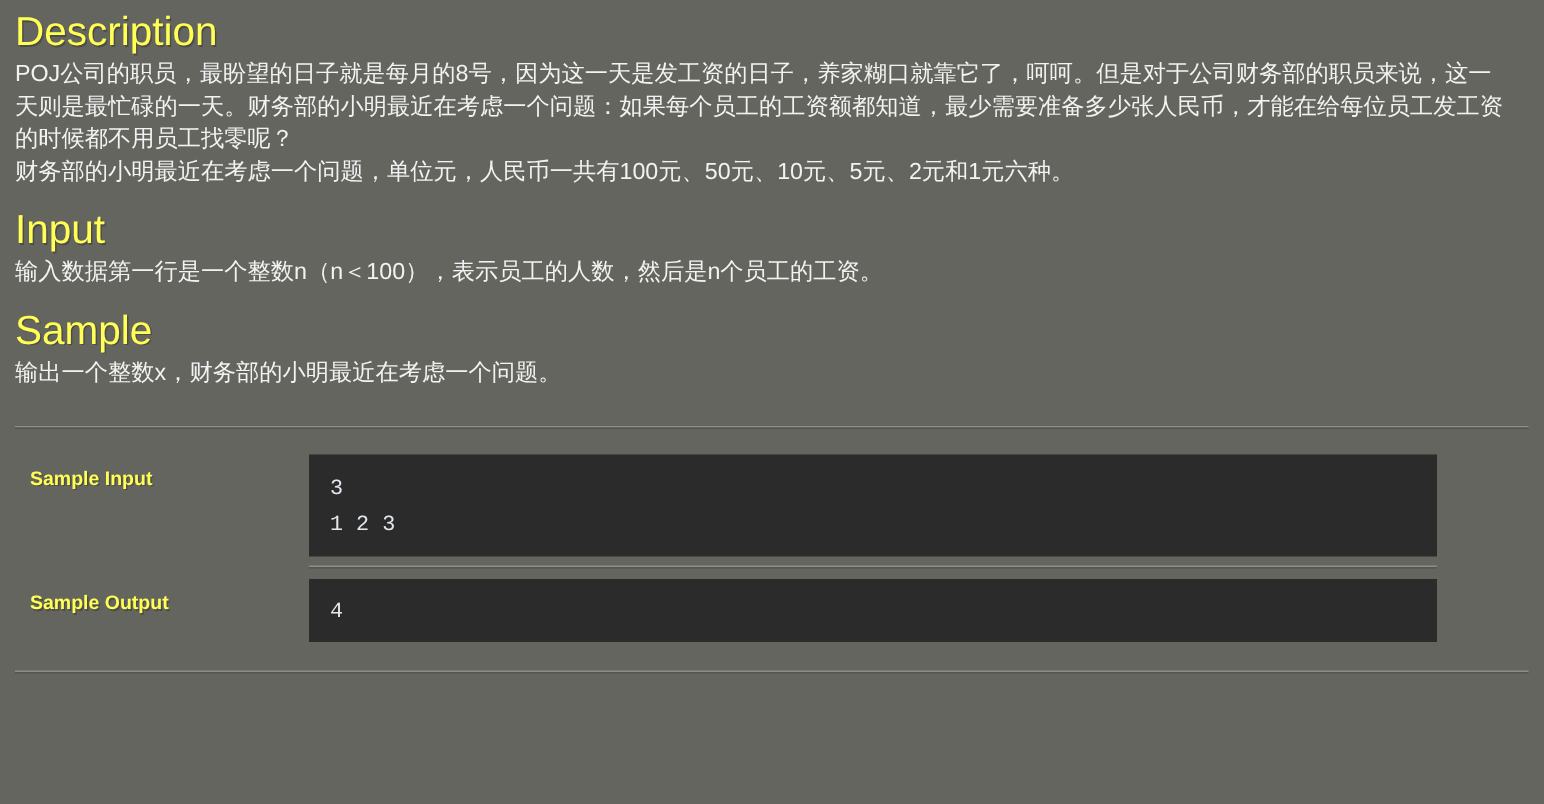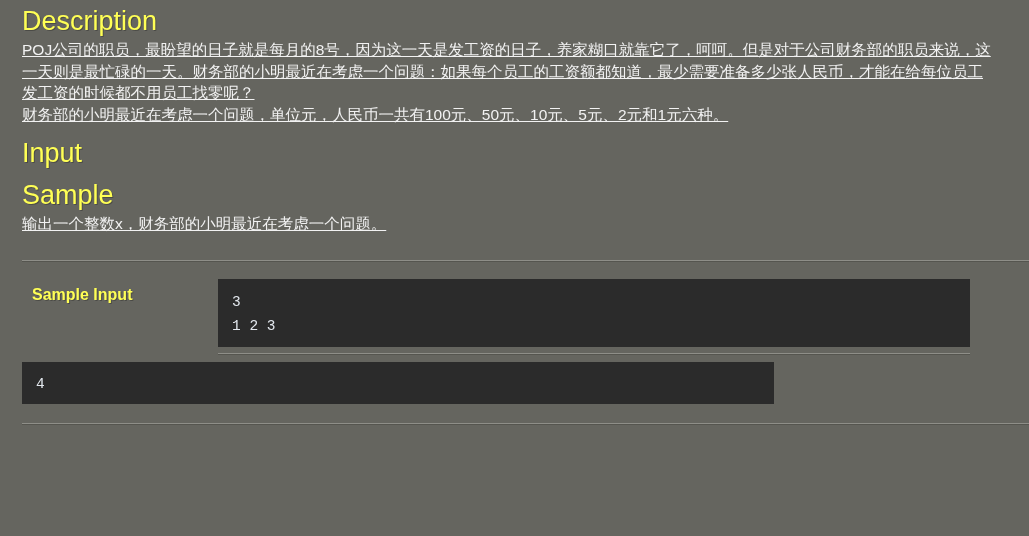--- a/index.html
+++ b/index.html
@@ -11,21 +11,21 @@
     height: 536px;
     background: #65655f;
     font-family: "Liberation Sans", sans-serif;
     overflow: hidden;
   }
   .page {
     position: relative;
     width: 1015px;
     height: 536px;
     box-sizing: border-box;
-    padding: 0 22px;
+    padding: 0 10px;
   }
 
   
   .section-heading {
     color: #ffff55;
     font-size: 27px;
     font-weight: 400;
     line-height: 30px;
     letter-spacing: 0px;
     margin: 0;
@@ -38,21 +38,20 @@
 
   
   .section-body {
     color: #f2f2f2;
     font-size: 15.5px;
     line-height: 21.5px;
     margin: 0;
     padding-top: 3px;
     font-family: "Liberation Sans", sans-serif;
     text-shadow: 0 0 0 rgba(0,0,0,0);
-    text-decoration: underline;
   }
   .section-body p { margin: 0; }
 
   
   .divider {
     border: 0;
     border-top: 1px solid #8e8e88;
     border-bottom: 1px solid #55554f;
     height: 0;
     margin: 0;
@@ -66,21 +65,21 @@
     display: flex;
     align-items: flex-start;
   }
   #sample-input-row { margin-top: 17px; }
   #sample-output-row { margin-top: 0px; }
 
   .sample-label {
     width: 196px;
     flex: 0 0 196px;
     color: #ffff55;
-    font-size: 16px;
+    font-size: 13px;
     font-weight: bold;
     line-height: 20px;
     padding-top: 6px;
     padding-left: 10px;
     box-sizing: border-box;
     text-shadow: 1px 1px 0 rgba(0,0,0,0.25);
     font-family: "Liberation Sans", sans-serif;
   }
 
   .sample-col {
@@ -118,39 +117,43 @@
 
   <h1 class="section-heading" id="heading-description">Description</h1>
 
   <div class="section-body">
     <p>POJ公司的职员，最盼望的日子就是每月的8号，因为这一天是发工资的日子，养家糊口就靠它了，呵呵。但是对于公司财务部的职员来说，这一天则是最忙碌的一天。财务部的小明最近在考虑一个问题：如果每个员工的工资额都知道，最少需要准备多少张人民币，才能在给每位员工发工资的时候都不用员工找零呢？</p>
     <p>财务部的小明最近在考虑一个问题，单位元，人民币一共有100元、50元、10元、5元、2元和1元六种。</p>
   </div>
 
   <h1 class="section-heading" id="heading-input">Input</h1>
 
+  <div class="section-body">
+    <p>输入数据第一行是一个整数n（n＜100），表示员工的人数，然后是n个员工的工资。</p>
+  </div>
 
   <h1 class="section-heading" id="heading-output">Sample</h1>
 
   <div class="section-body">
     <p>输出一个整数x，财务部的小明最近在考虑一个问题。</p>
   </div>
 
   <hr class="divider" id="divider-top">
 
   <div class="sample-row" id="sample-input-row">
     <div class="sample-label">Sample Input</div>
     <div class="sample-col">
       <pre class="code-block" id="sample-input-code">3
 1 2 3</pre>
       <hr class="inner-divider">
     </div>
   </div>
 
   <div class="sample-row" id="sample-output-row">
+    <div class="sample-label">Sample Output</div>
     <div class="sample-col">
       <pre class="code-block" id="sample-output-code">4</pre>
     </div>
   </div>
 
   <hr class="divider" id="divider-bottom">
 
 </div>
 
 </body></html>

